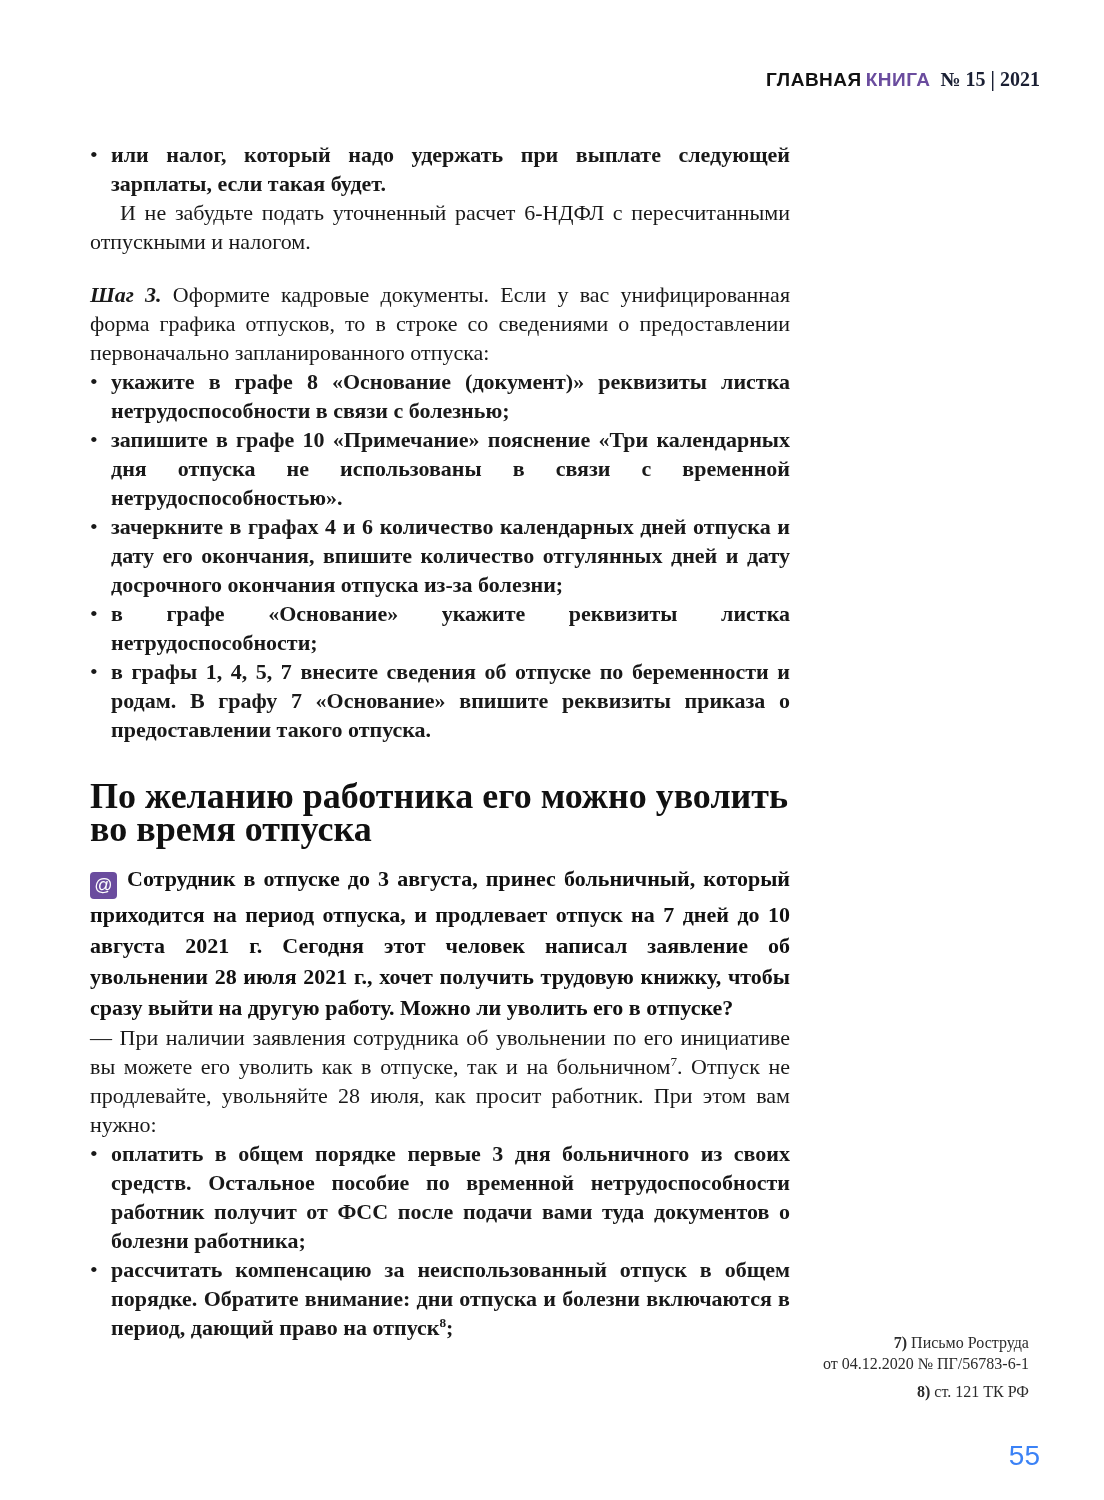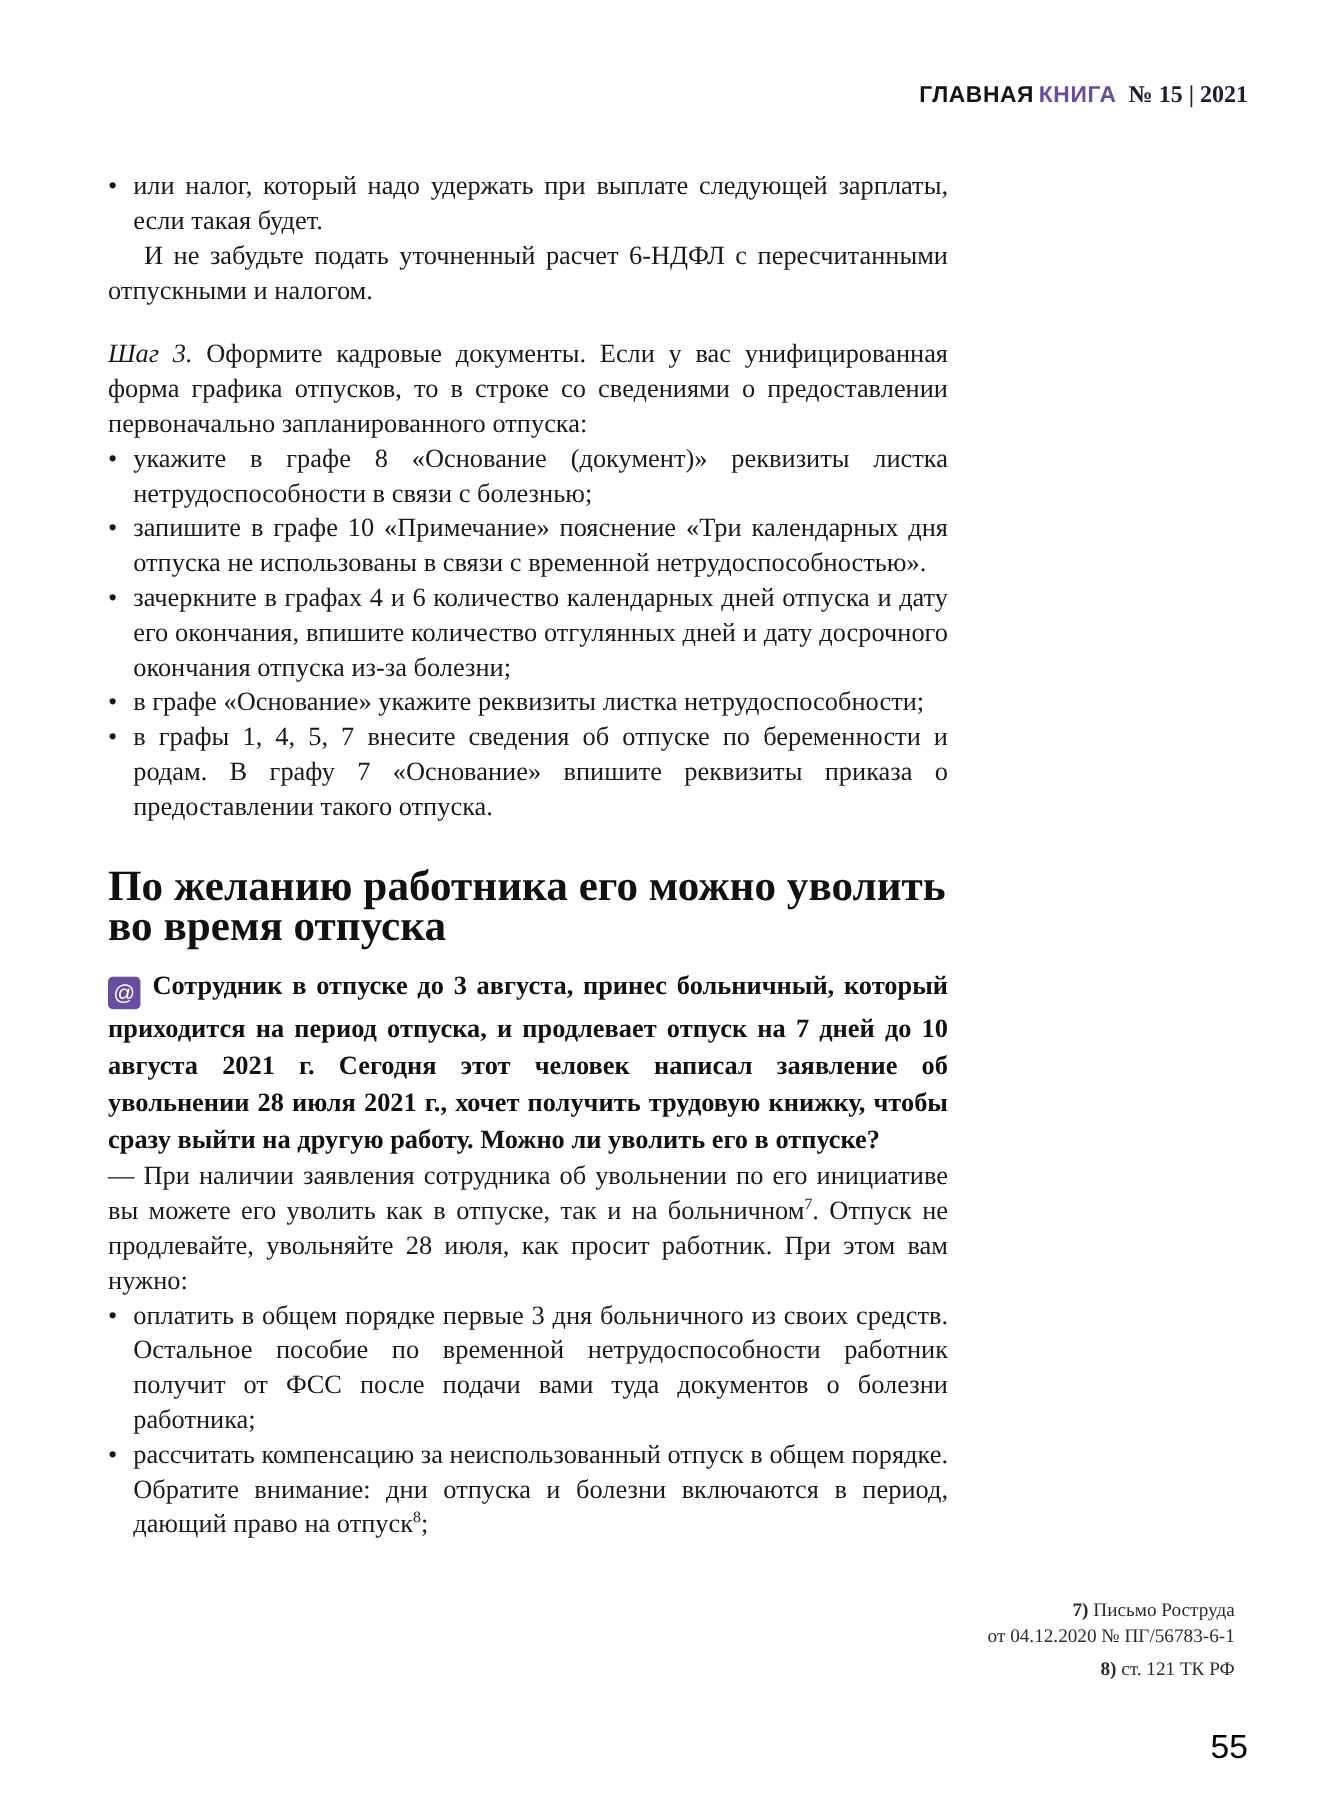--- a/index.html
+++ b/index.html
@@ -46,23 +46,23 @@
     line-height: 29px;
     text-align: justify;
   }
   .para { text-indent: 30px; font-family: Liberation Serif, serif; }
   .bullet { display: flex; }
   .bullet .dot {
     flex: none;
     width: 21px;
     text-align: left;
   }
-  .bullet .btext { flex: 1; text-align: justify; }
+  .bullet .btext { flex: 1; text-align: justify; font-weight: bold; }
   .step-para { margin-top: 24px; }
-  .step-label { font-weight: normal; font-style: italic; }
+  .step-label { font-weight: bold; font-style: italic; }
   sup {
     font-size: 60%;
     vertical-align: super;
     line-height: 0;
   }
   .section-heading {
     font-size: 36px;
     line-height: 33px;
     font-weight: bold;
     text-align: left;
@@ -103,21 +103,21 @@
   }
   .footnote + .footnote { margin-top: 7px; }
   .fn-marker { font-weight: bold; }
   
   .page-number {
     position: absolute;
     right: 64px;
     top: 1424px;
     font-family: "Liberation Sans", sans-serif;
     font-size: 28px;
-    color: #000000;
+    color: #3b82f6;
   }
 </style>
 </head>
 <body>
 
 <div class="page">
 
   <div class="masthead">
     <span class="brand">ГЛАВНАЯ</span>
     <span class="brand brand-purple">КНИГА</span>

